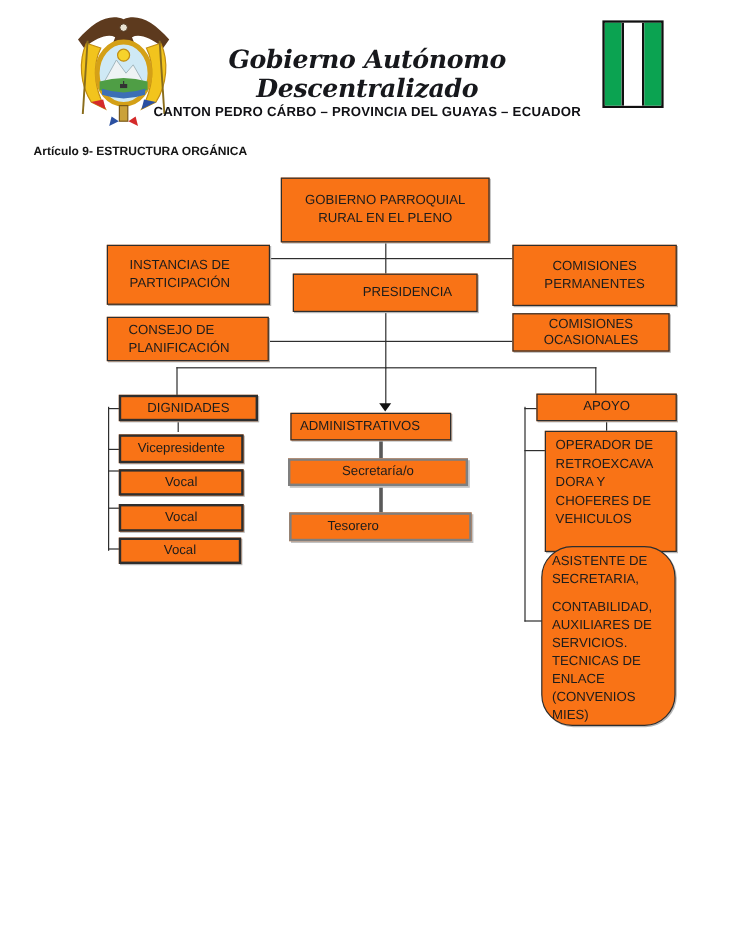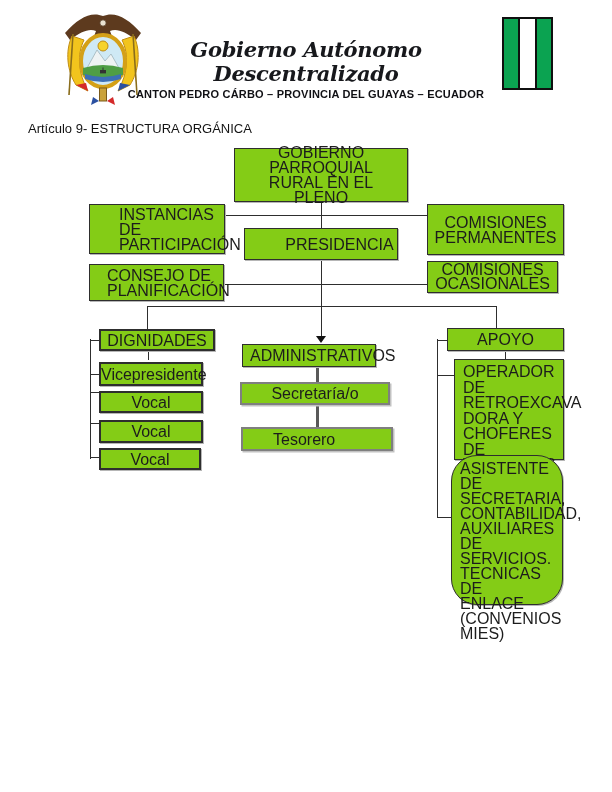--- a/index.html
+++ b/index.html
@@ -12,25 +12,25 @@
           font-size:21px;line-height:24px;letter-spacing:-0.3px;color:#17181c;}
   .title2{font-family:"DejaVu Serif",serif;font-style:italic;font-weight:600;
           font-size:20px;line-height:23px;letter-spacing:-0.3px;color:#17181c;}
   .subtitle{font-family:Liberation Sans, sans-serif;font-weight:700;font-size:11px;
             line-height:12px;letter-spacing:0.2px;margin-top:2px;color:#101014;}
   .flag{position:absolute;left:502px;top:17px;width:51px;height:73px;
         border:2px solid #101010;display:flex;box-sizing:border-box;}
   .stripe{flex:1;}
   .stripe.mid{border-left:2px solid #101010;border-right:2px solid #101010;}
   
-  .article{position:absolute;left:28px;top:121px;font-size:13px;font-weight:400;color:#141414;}
+  .article{position:absolute;left:28px;top:121px;font-size:10px;font-weight:700;color:#141414;}
   
-  .obox{position:absolute;background:#84cc16;border:1.5px solid #2e2e2e;box-sizing:border-box;
+  .obox{position:absolute;background:#f97316;border:1.5px solid #2e2e2e;box-sizing:border-box;
         display:flex;flex-direction:column;justify-content:center;
-        font-size:16px;line-height:15px;box-shadow:1px 1px 0 #b6b6b6;}
+        font-size:11px;line-height:15px;box-shadow:1px 1px 0 #b6b6b6;}
   .ctr{text-align:center;}
   .lft{text-align:left;}
   .thick{border-width:2px;}
   .grayb{border:2px solid #7f7f7f;box-shadow:1.5px 1.5px 0 #c2c2c2;}
   .hline{position:absolute;height:1.5px;background:#2e2e2e;}
   .vline{position:absolute;width:1.5px;background:#2e2e2e;}
   .gline{position:absolute;width:3px;background:#595959;}
   .arrow{position:absolute;width:0;height:0;border-left:5.5px solid transparent;
          border-right:5.5px solid transparent;border-top:7.5px solid #121212;}
   .tline{display:block;}
@@ -105,21 +105,21 @@
     <div class="hline" style="left:436.5px;top:374.5px;width:18px;"></div>
     <div class="hline" style="left:436.5px;top:516.5px;width:15px;"></div>
 
     <div class="gline" style="left:315.5px;top:367px;height:15px;"></div>
     <div class="gline" style="left:315.5px;top:405px;height:22px;"></div>
 
     <div class="obox ctr" style="left:234px;top:148px;width:174px;height:54px;padding:0 8px;">
       <span>GOBIERNO PARROQUIAL RURAL EN EL PLENO</span>
     </div>
 
-    <div class="obox lft" style="left:89px;top:204px;width:136px;height:50px;padding-left:29px;">
+    <div class="obox lft" style="left:89px;top:204px;width:136px;height:50px;padding-left:18px;">
       <span>INSTANCIAS DE PARTICIPACIÓN</span>
     </div>
     <div class="obox ctr" style="left:244px;top:228px;width:154px;height:32px;padding-left:37px;">
       <span>PRESIDENCIA</span>
     </div>
     <div class="obox ctr" style="left:427px;top:204px;width:137px;height:51px;">
       <span>COMISIONES PERMANENTES</span>
     </div>
     <div class="obox lft" style="left:89px;top:264px;width:135px;height:37px;padding-left:17px;line-height:15px;">
       <span>CONSEJO DE PLANIFICACIÓN</span>

